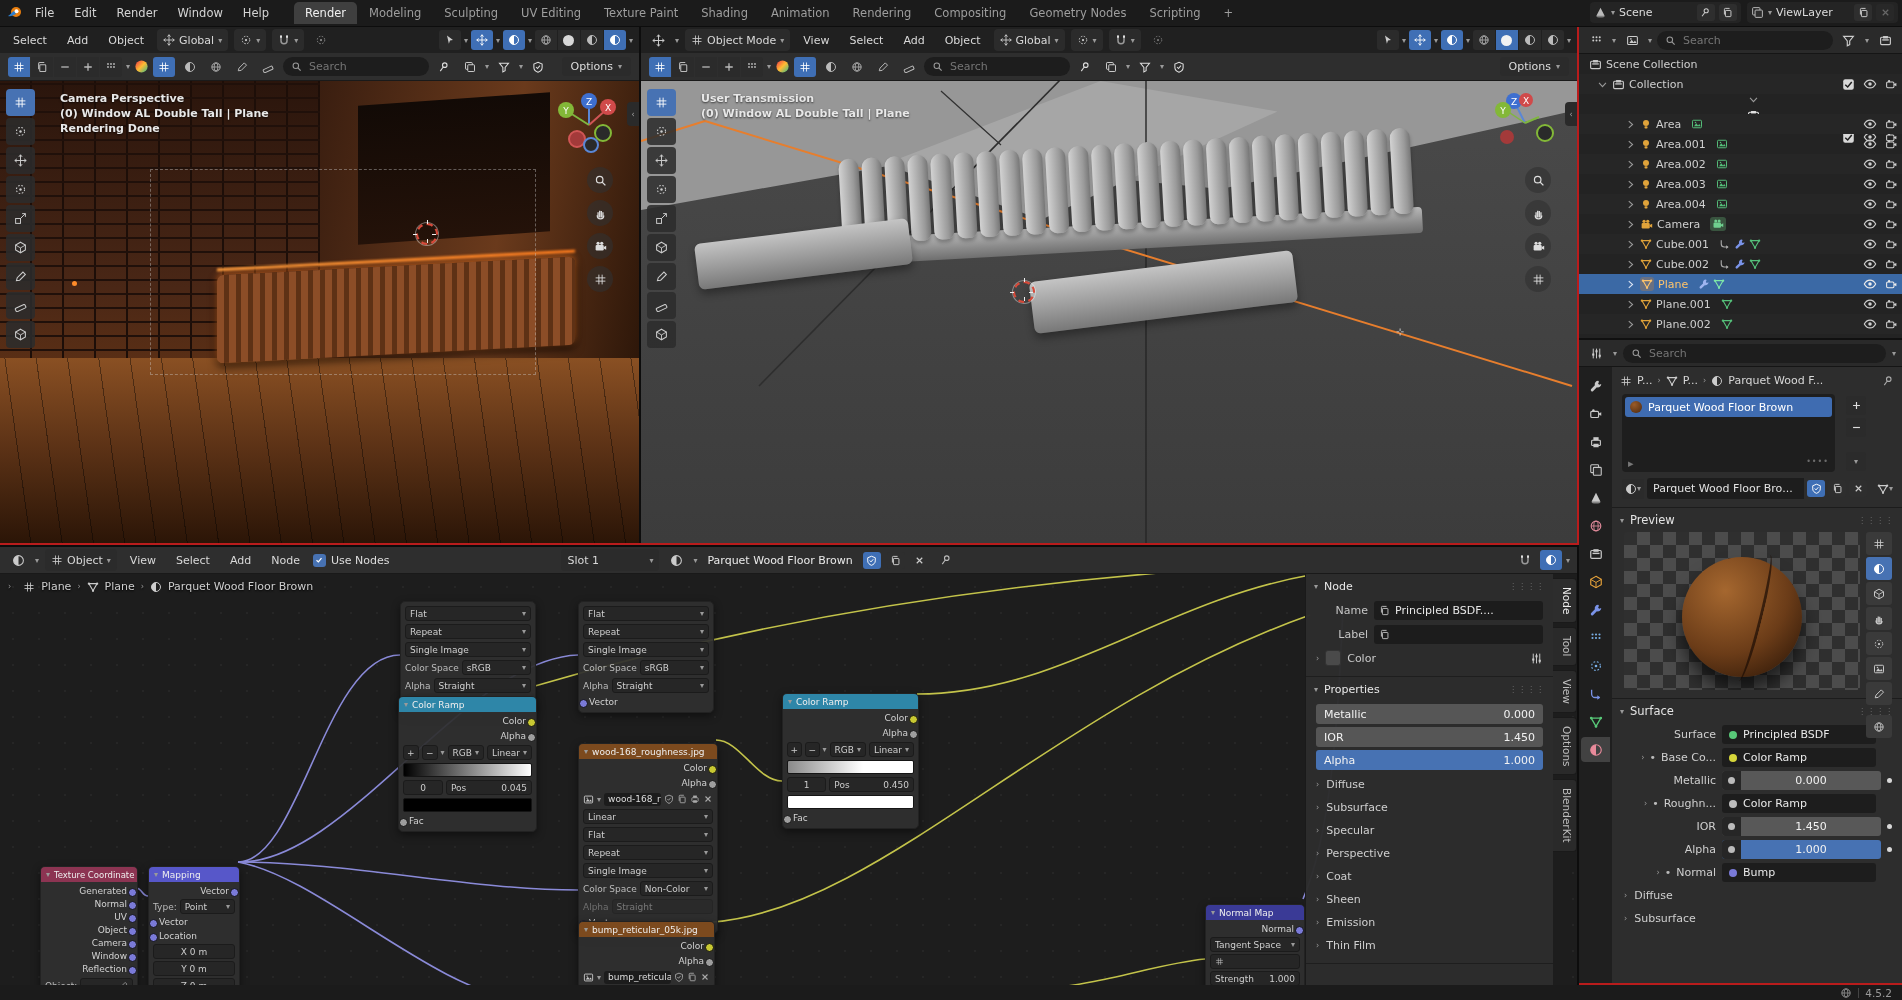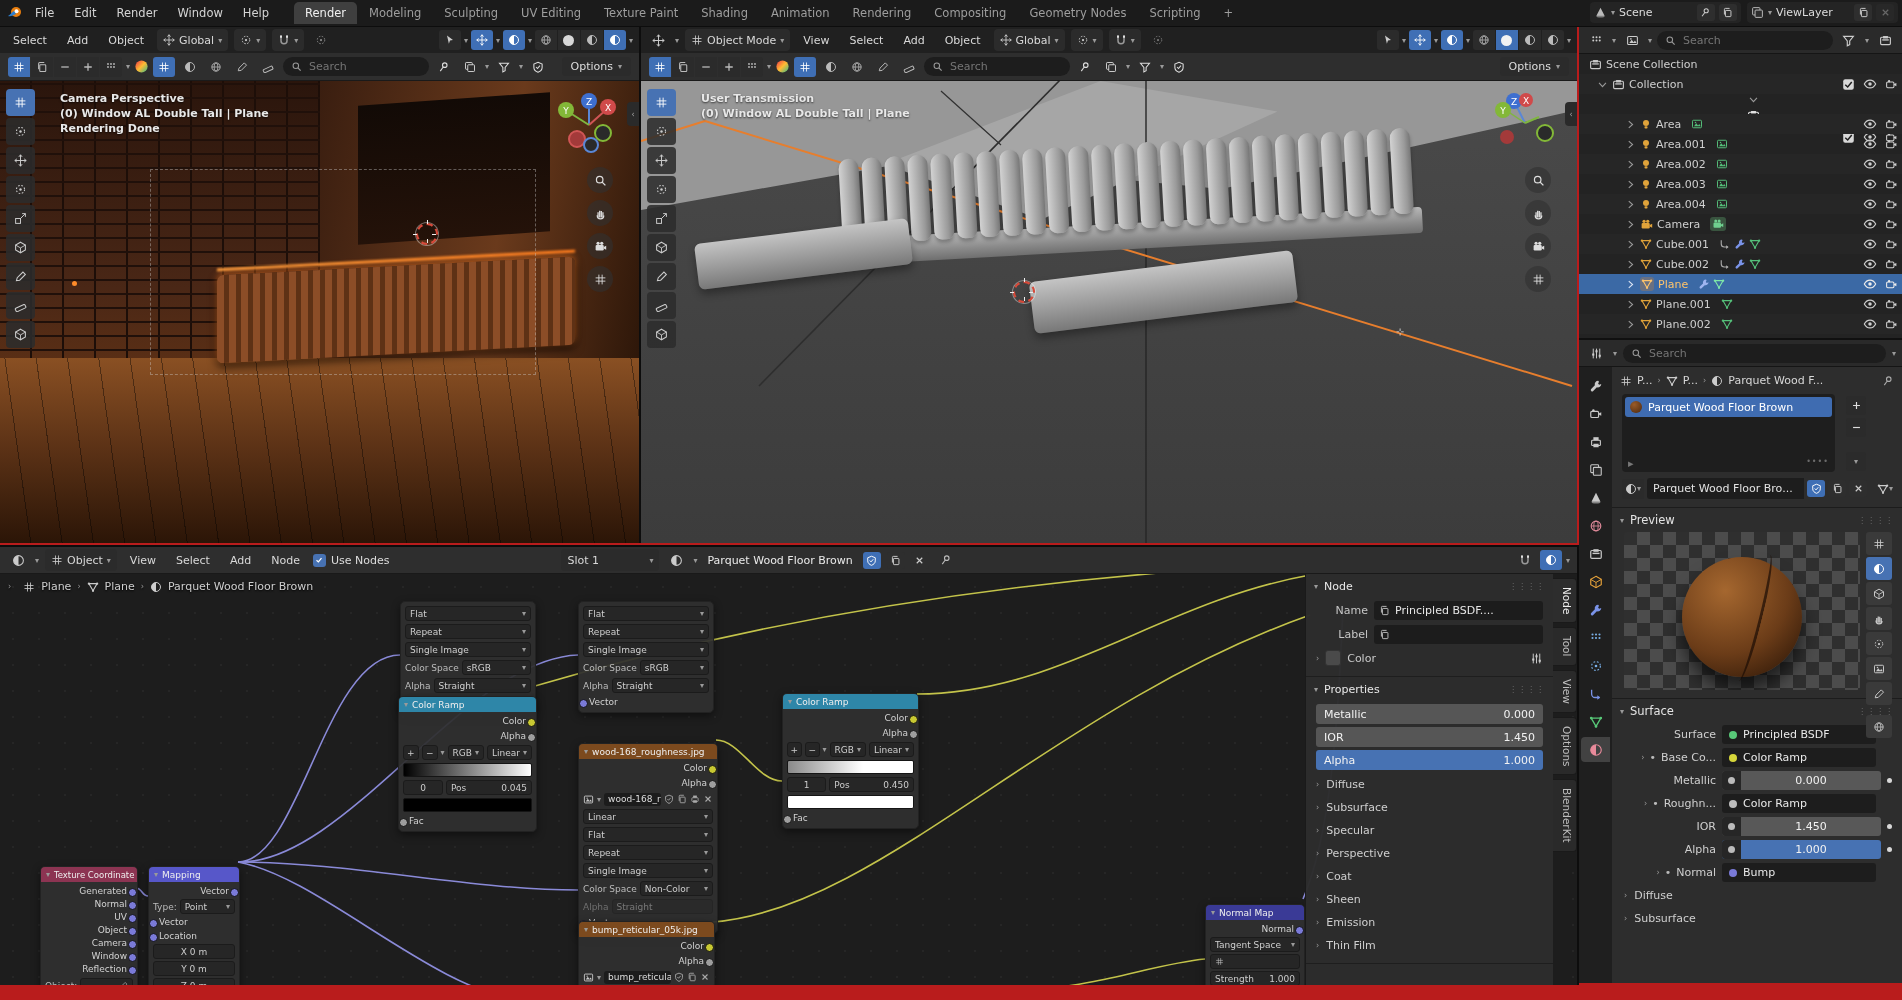--- a/index.html
+++ b/index.html
@@ -2216,14 +2216,21 @@
     </div>
     <div class="np-tabs">
       <span class="np-tab active">Node</span>
       <span class="np-tab">Tool</span>
       <span class="np-tab">View</span>
       <span class="np-tab">Options</span>
       <span class="np-tab">BlenderKit</span>
     </div>
   </div>
 
+  <div class="statusbar abs">
+    <svg class="ic" width="12" height="12" viewBox="0 0 16 16" style="color:#9a9a9a">
+        <use href="#sy-globe"></use>
+      </svg>
+    <span class="vsep"></span>
+    <span>4.5.2</span>
+  </div>
 
 </div>
 
 </body></html>

